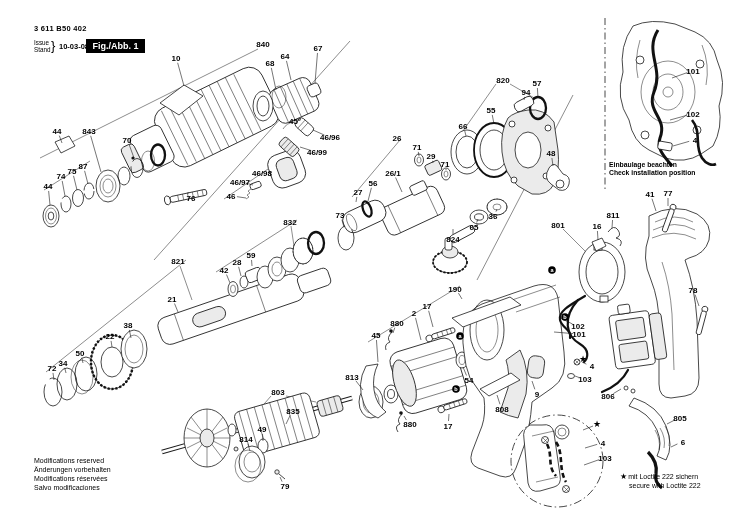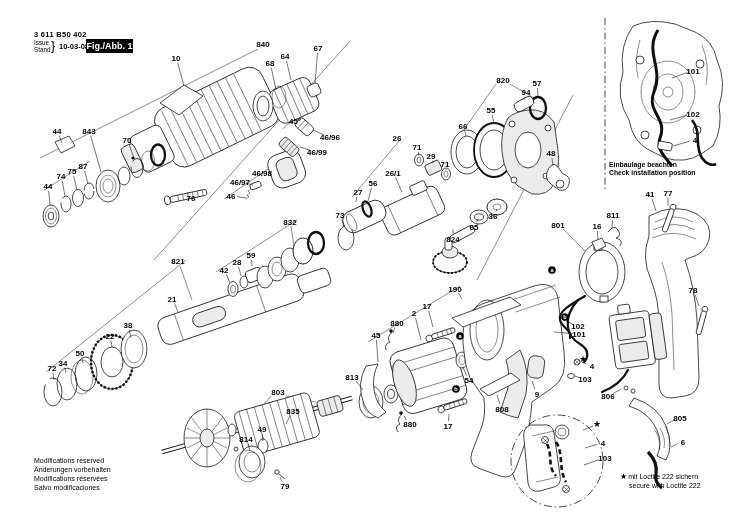--- a/index.html
+++ b/index.html
@@ -9,25 +9,25 @@
   
   .ln{fill:none;stroke:#1a1a1a;stroke-width:.8;}
   .tn{fill:none;stroke:#1a1a1a;stroke-width:.5;}
   .fw{fill:#fff;stroke:#1a1a1a;stroke-width:.8;}
   .fg{fill:#ebebeb;stroke:#1a1a1a;stroke-width:.8;}
   .ork{fill:none;stroke:#111;stroke-width:2.3;}
   .wire{fill:none;stroke:#111;stroke-width:2.2;stroke-linecap:round;}
   .callout{font:bold 8px "Liberation Sans",sans-serif;fill:#000;}
   .leader{stroke:#1a1a1a;stroke-width:.6;fill:none;}
   
-  .hdr-part{position:absolute;left:34px;top:30px;font-size:7.5px;font-weight:bold;letter-spacing:.3px;}
+  .hdr-part{position:absolute;left:34px;top:24px;font-size:7.5px;font-weight:bold;letter-spacing:.3px;}
   .hdr-issue{position:absolute;left:34px;top:40px;font-size:6.3px;line-height:6.5px;}
   .hdr-brace{position:absolute;left:51px;top:38px;font-size:13px;font-weight:200;}
   .hdr-date{position:absolute;left:59px;top:42px;font-size:7.5px;font-weight:bold;}
-  .fig-box{position:absolute;left:86px;top:39px;width:47px;height:14px;background:#000;color:#fff;
+  .fig-box{position:absolute;left:86px;top:39px;width:59px;height:14px;background:#000;color:#fff;
            font-size:9px;font-weight:bold;display:flex;align-items:center;justify-content:center;}
   
   .footer{position:absolute;left:34px;top:456px;font-size:7px;line-height:9px;}
   .note-install{position:absolute;left:609px;top:161px;font-size:6.8px;font-weight:bold;line-height:8px;}
   .note-loctite{position:absolute;left:620px;top:472px;font-size:7px;line-height:9px;}
   .note-loctite .star{font-size:8px;margin-right:1px;}
   .note-loctite .l2{margin-left:9px;}
 </style>
 </head>
 <body>

